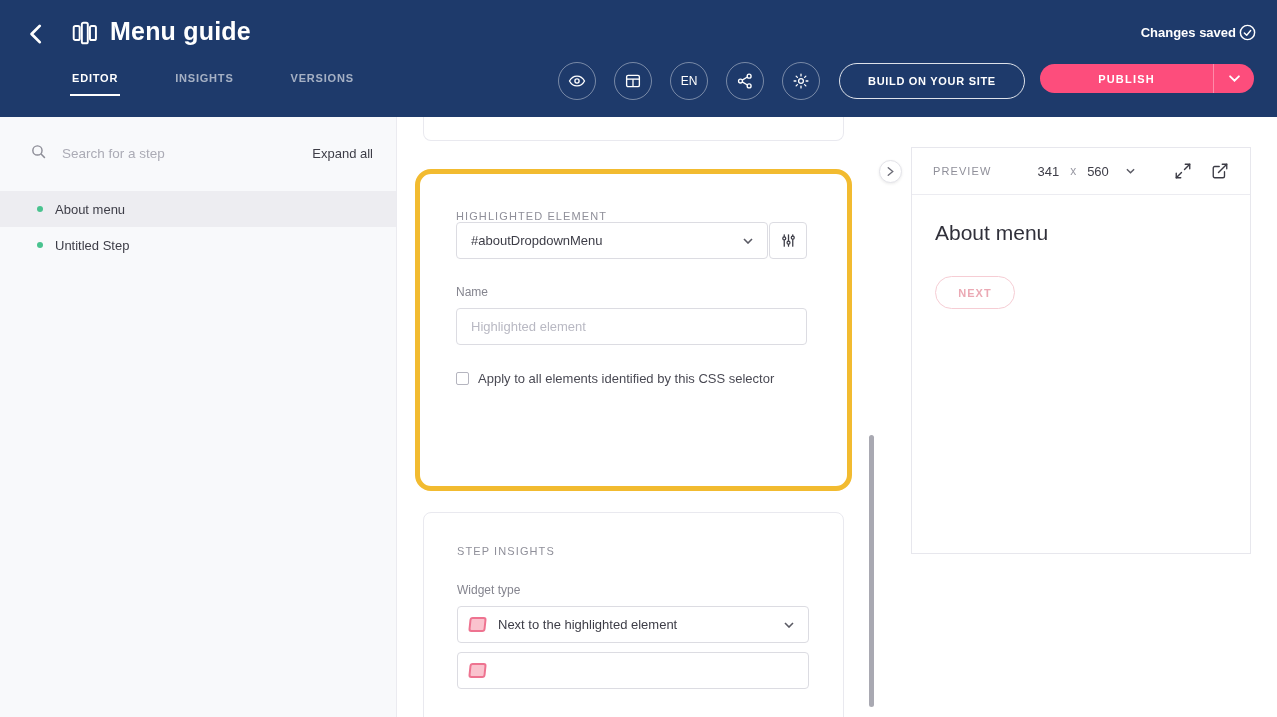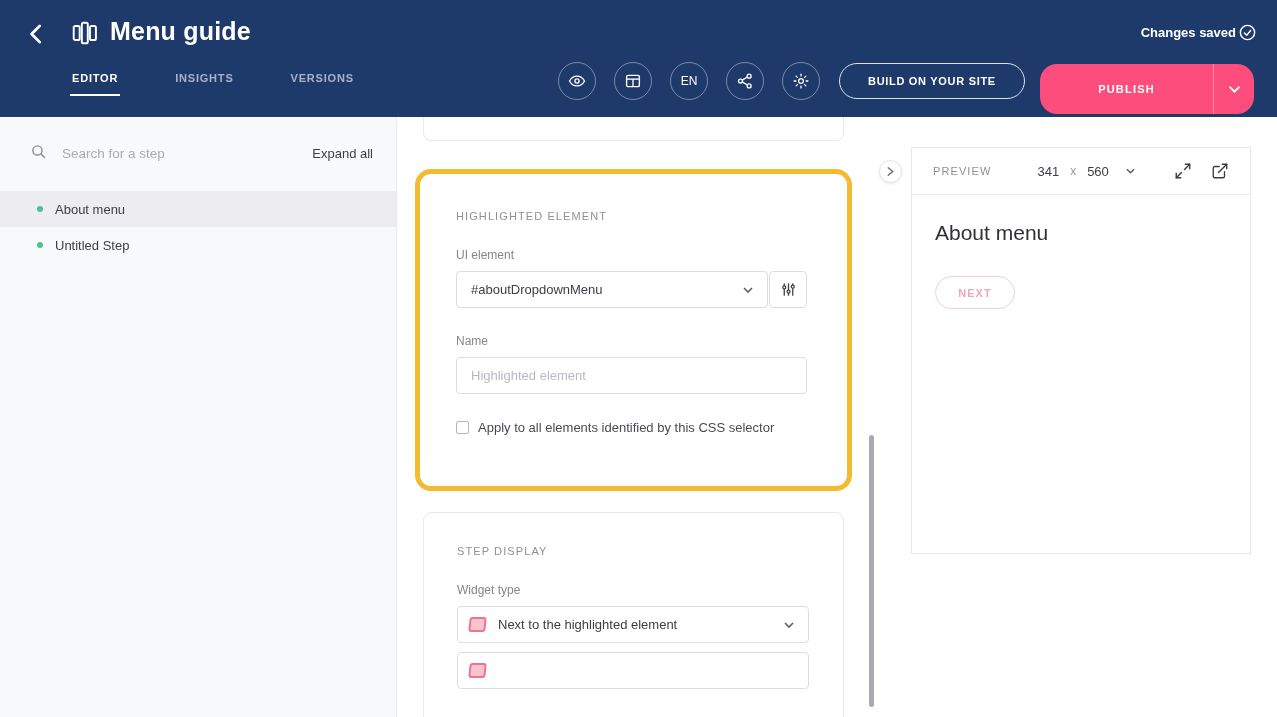--- a/index.html
+++ b/index.html
@@ -14,21 +14,21 @@
   .app-title { position:absolute; left:110px; top:17px; font-size:25px; font-weight:700; letter-spacing:.2px; }
   .changes { position:absolute; right:20px; top:23px; display:flex; align-items:center; gap:2px; font-size:13px; font-weight:700; }
   .changes svg { width:19px; height:19px; }
   .tabs { position:absolute; left:70px; top:72px; display:flex; gap:53px; }
   .tab { background:none; border:none; color:rgba(255,255,255,.6); font-family:"Liberation Sans",sans-serif; font-size:11px; font-weight:700; letter-spacing:.8px; padding:0 2px 10px; cursor:pointer; border-bottom:2px solid transparent; }
   .tab.active { color:#fff; border-bottom-color:#fff; }
   .hdr-icons { position:absolute; left:558px; top:62px; display:flex; gap:18px; }
   .circle-btn { width:38px; height:38px; border-radius:50%; border:1px solid rgba(255,255,255,.4); background:transparent; color:#fff; display:flex; align-items:center; justify-content:center; cursor:pointer; font-family:"Liberation Sans",sans-serif; font-size:12px; font-weight:400; }
   .circle-btn svg { width:18px; height:18px; }
   .build-btn { position:absolute; left:839px; top:63px; height:36px; padding:0 28px; border:1px solid rgba(255,255,255,.85); border-radius:18px; background:transparent; color:#fff; font-family:"Liberation Sans",sans-serif; font-size:11px; font-weight:700; letter-spacing:.7px; cursor:pointer; }
-  .publish-group { position:absolute; left:1040px; top:64px; width:214px; height:50px; display:flex; border-radius:17px; overflow:hidden; }
+  .publish-group { position:absolute; left:1040px; top:64px; width:214px; height:29px; display:flex; border-radius:17px; overflow:hidden; }
   .publish-btn { flex:1; background:var(--accent-pink,#fd4d7c); border:none; color:#fff; font-family:"Liberation Sans",sans-serif; font-size:11px; font-weight:700; letter-spacing:1.2px; cursor:pointer; }
   .publish-caret { width:41px; background:var(--accent-pink,#fd4d7c); border:none; border-left:1px solid rgba(255,255,255,.35); color:#fff; display:flex; align-items:center; justify-content:center; cursor:pointer; }
 
   
   .sidebar { position:absolute; left:0; top:117px; width:397px; bottom:0; background:#f8f9fb; border-right:1px solid #ebebf0; }
   .sidebar-search { display:flex; align-items:center; padding:26px 23px 0 30px; gap:15px; }
   .search-icon { color:#8c8c96; flex:0 0 auto; }
   .search-input { flex:1; border:none; background:transparent; outline:none; font-family:"Liberation Sans",sans-serif; font-size:13.5px; color:#3d3d47; }
   .search-input::placeholder { color:#ababb5; }
   .expand-all { background:none; border:none; font-family:"Liberation Sans",sans-serif; font-size:13px; color:#3d3d47; cursor:pointer; }
@@ -175,21 +175,20 @@
       </div>
     </div>
   </div>
 
   <div class="main">
     <div class="card card-top-partial"></div>
 
     <div class="hl-card">
       <div class="section-title">HIGHLIGHTED ELEMENT</div>
 
-      <div class="field-label">UI element</div>
       <div class="select-row">
         <div class="select-box">
           <span>#aboutDropdownMenu</span>
           <span class="caret">
             <svg width="10" height="6" viewBox="0 0 10 6" fill="none" stroke="currentColor" stroke-width="1.6">
                 <polyline points="1 1 5 5 9 1"></polyline>
               </svg>
           </span>
         </div>
         <button class="icon-btn">
@@ -207,21 +206,21 @@
       <div class="field-label">Name</div>
       <input class="text-input" type="text" placeholder="Highlighted element" style="">
 
       <div class="checkbox-row">
         <span class="checkbox"></span>
         <span class="checkbox-label">Apply to all elements identified by this CSS selector</span>
       </div>
     </div>
 
     <div class="card sd-card">
-      <div class="section-title">STEP DISPLAY</div>
+      <div class="section-title">STEP INSIGHTS</div>
 
       <div class="field-label">Widget type</div>
       <div class="widget-select">
         <span class="pink-shape"></span>
         <span class="wlabel">Next to the highlighted element</span>
         <span class="caret">
           <svg width="10" height="6" viewBox="0 0 10 6" fill="none" stroke="currentColor" stroke-width="1.6">
               <polyline points="1 1 5 5 9 1"></polyline>
             </svg>
         </span>

